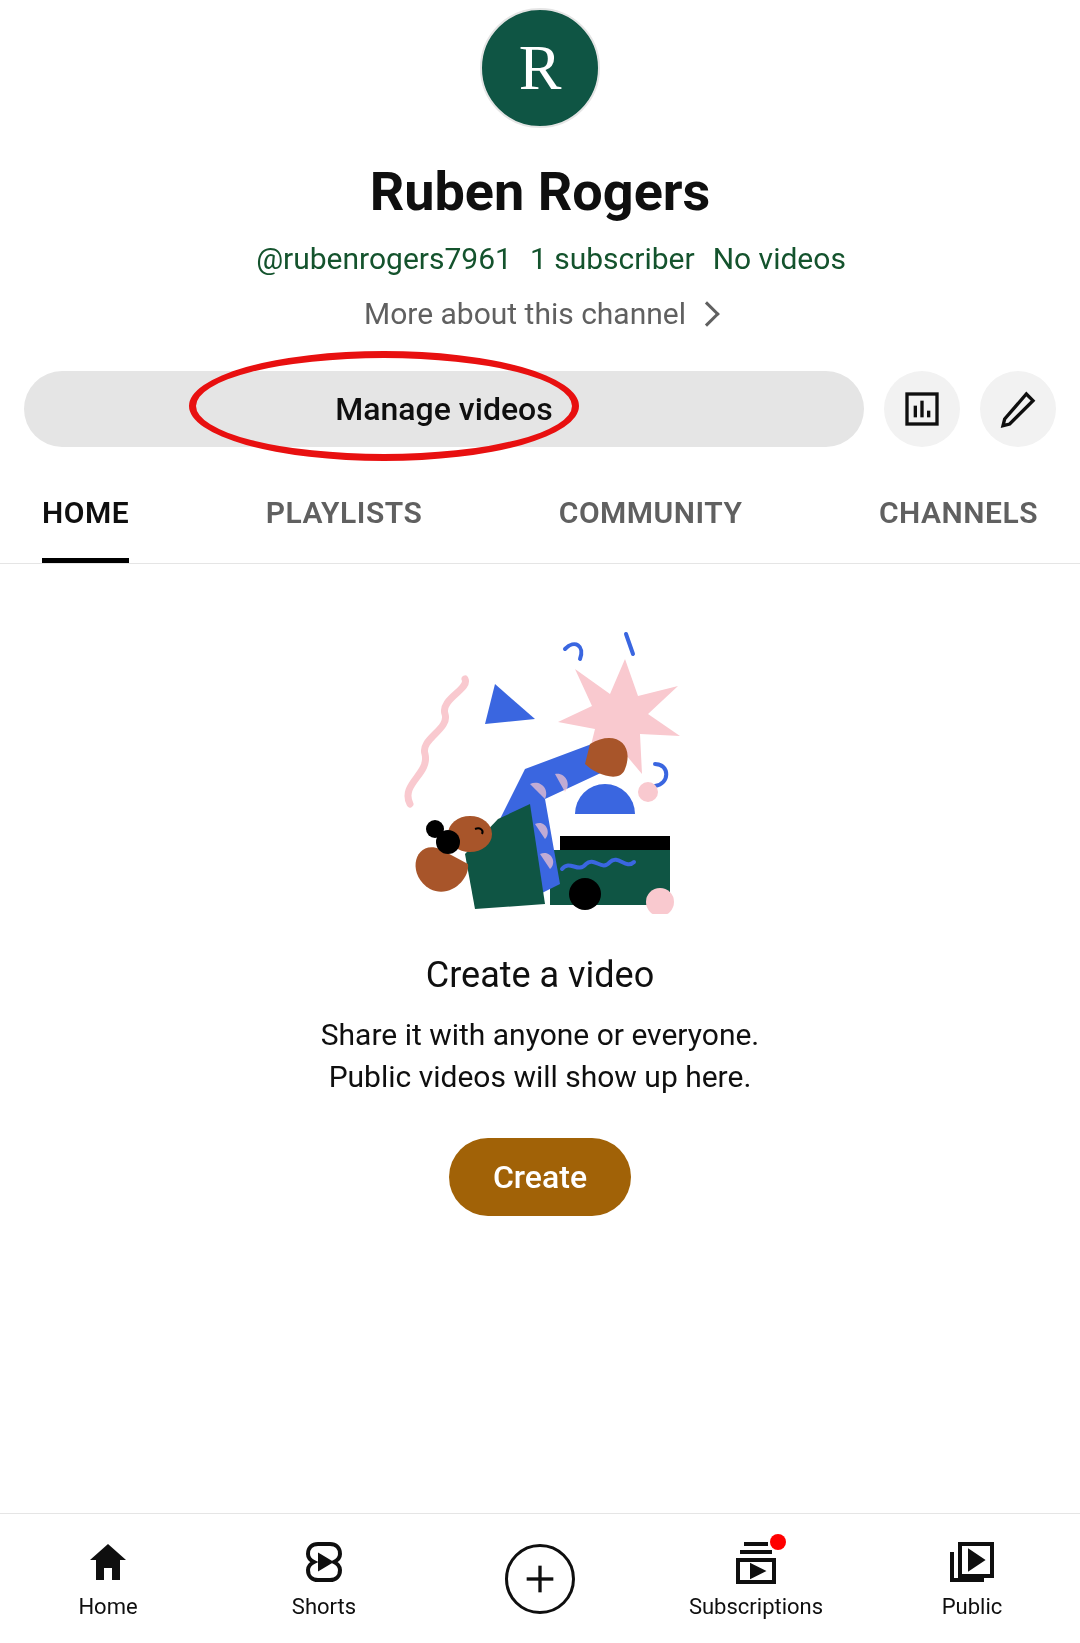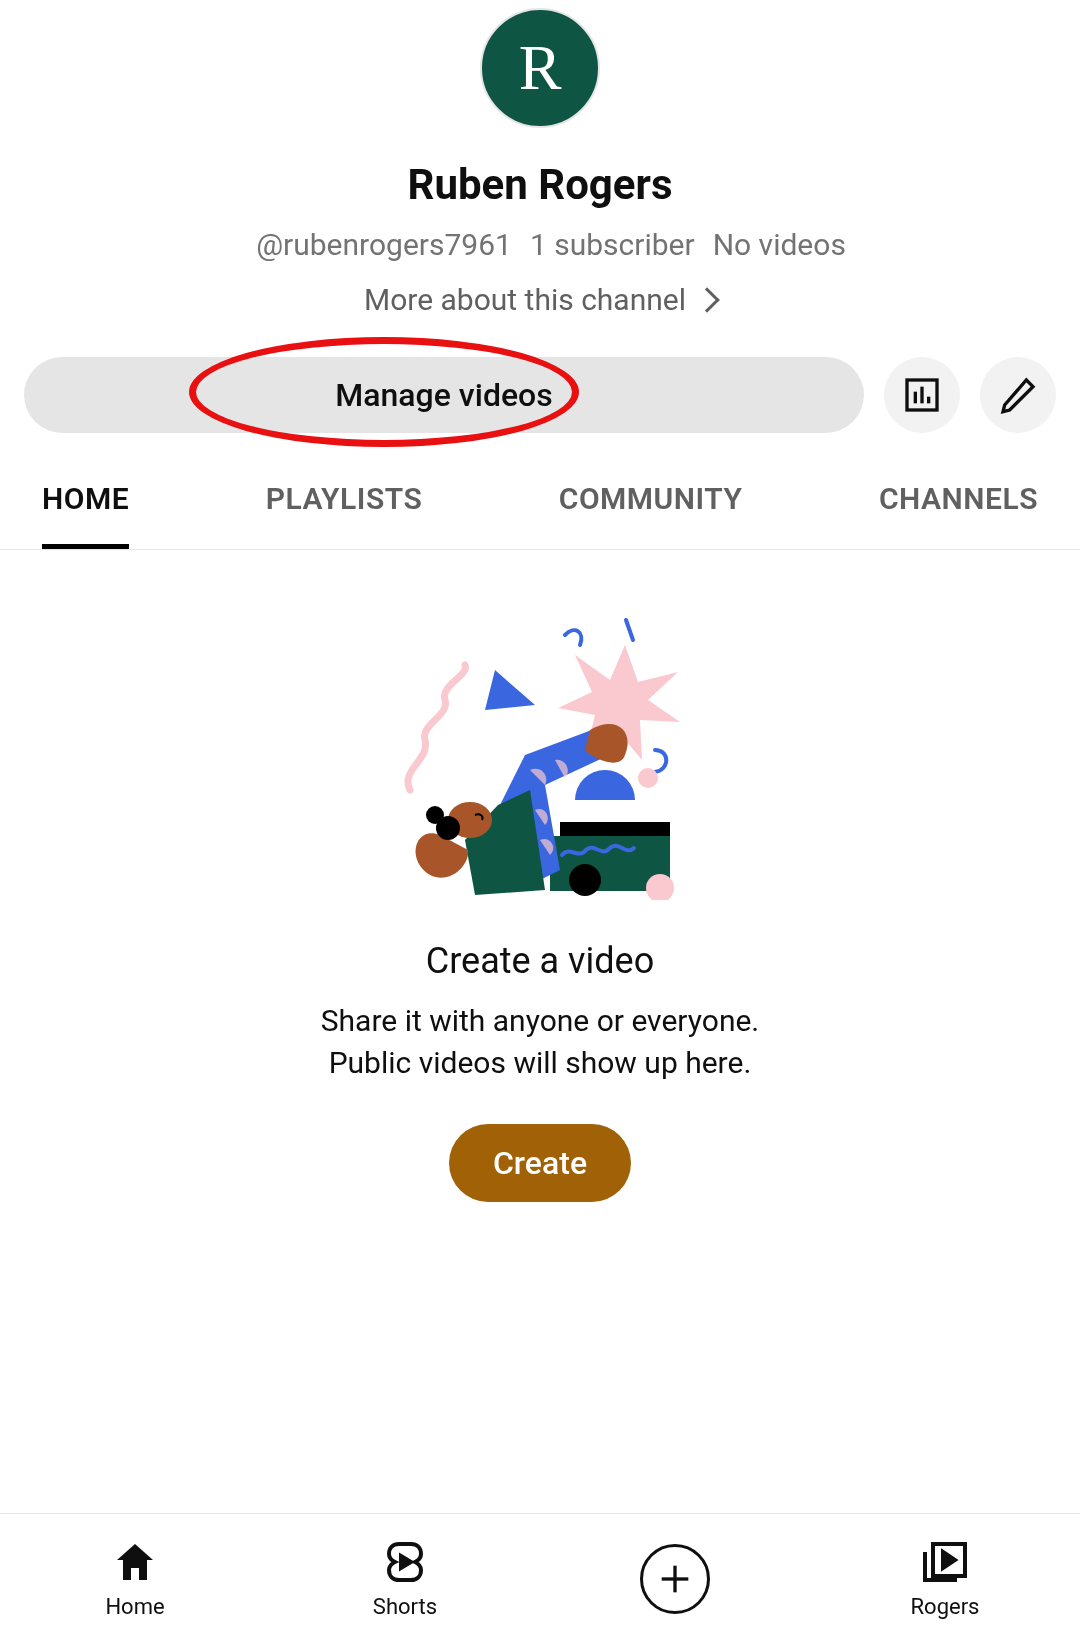--- a/index.html
+++ b/index.html
@@ -25,30 +25,30 @@
       color: #fff;
       display: flex;
       align-items: center;
       justify-content: center;
       font-size: 64px;
       font-family: Georgia, serif;
       border: 2px solid #e5e5e5;
     }
     .channel-name {
       margin-top: 32px;
-      font-size: 42px;
+      font-size: 54px;
       font-weight: 700;
       color: #0f0f0f;
     }
     .meta-row {
       display: flex;
       gap: 18px;
       margin-top: 18px;
       font-size: 30px;
-      color: #737373;
+      color: #14532d;
       margin-left: 22px;
     }
     .more-about {
       display: flex;
       align-items: center;
       gap: 12px;
       margin-top: 20px;
       font-size: 30px;
       color: #606060;
       text-align: right;
@@ -308,20 +308,32 @@
     <div class="plus-circle">
       <svg width="40" height="40" viewBox="0 0 24 24" stroke="#0f0f0f" stroke-width="2">
           <line x1="12" y1="4" x2="12" y2="20"></line>
           <line x1="4" y1="12" x2="20" y2="12"></line>
         </svg>
     </div>
   </div>
   <div class="nav-item">
     <div class="nav-icon">
       <svg width="48" height="48" viewBox="0 0 24 24" fill="none" stroke="#0f0f0f" stroke-width="2">
+        <line x1="6" y1="3" x2="18" y2="3"></line>
+        <line x1="4" y1="7" x2="20" y2="7"></line>
+        <rect x="3" y="11" width="18" height="11"></rect>
+        <path d="M10 14 L15 16.5 L10 19 Z" fill="#0f0f0f"></path>
+      </svg>
+      <div class="notif-dot"></div>
+    </div>
+    <span>Subscriptions</span>
+  </div>
+  <div class="nav-item">
+    <div class="nav-icon">
+      <svg width="48" height="48" viewBox="0 0 24 24" fill="none" stroke="#0f0f0f" stroke-width="2">
         <rect x="6" y="3" width="16" height="16"></rect>
         <polyline points="2,7 2,21 18,21"></polyline>
         <path d="M11 7 L17 11 L11 15 Z" fill="#0f0f0f"></path>
       </svg>
     </div>
-    <span>Rogers</span>
+    <span>Public</span>
   </div>
 </div>
 
 </body></html>

